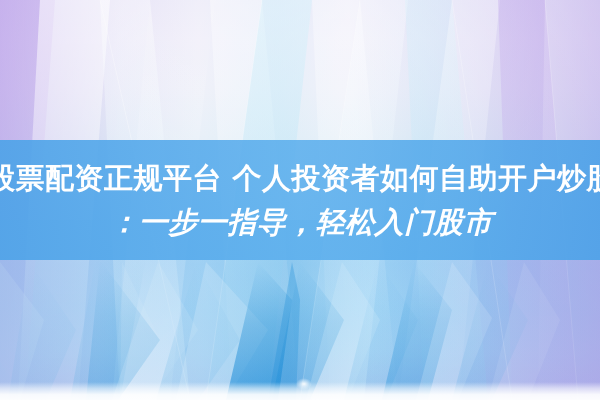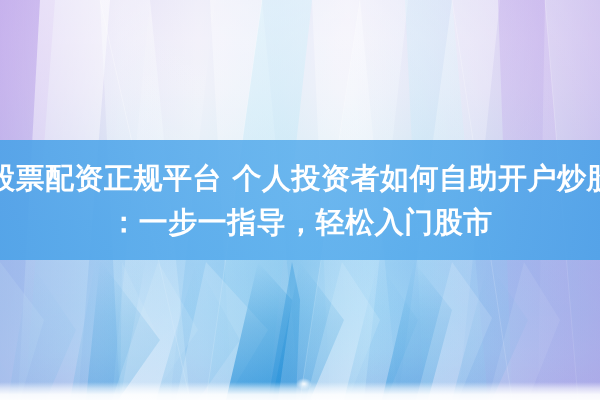--- a/index.html
+++ b/index.html
@@ -102,21 +102,21 @@
   .title-line {
     color: #ffffff;
     font-weight: bold;
     font-size: 29px;
     line-height: 44px;
     letter-spacing: 0.5px;
     white-space: nowrap;
     text-align: center;
   }
   .title-line-1 { padding-left: 2px; }
-  .title-line-2 { padding-left: 2px; }
+  .title-line-2 { padding-left: 2px; font-style: italic; }
 </style>
 </head>
 <body>
 
 <div id="banner">
 
   <div class="wash"></div>
 
   <div class="facets">
     <svg viewBox="0 0 600 400" xmlns="http://www.w3.org/2000/svg" aria-hidden="true">

